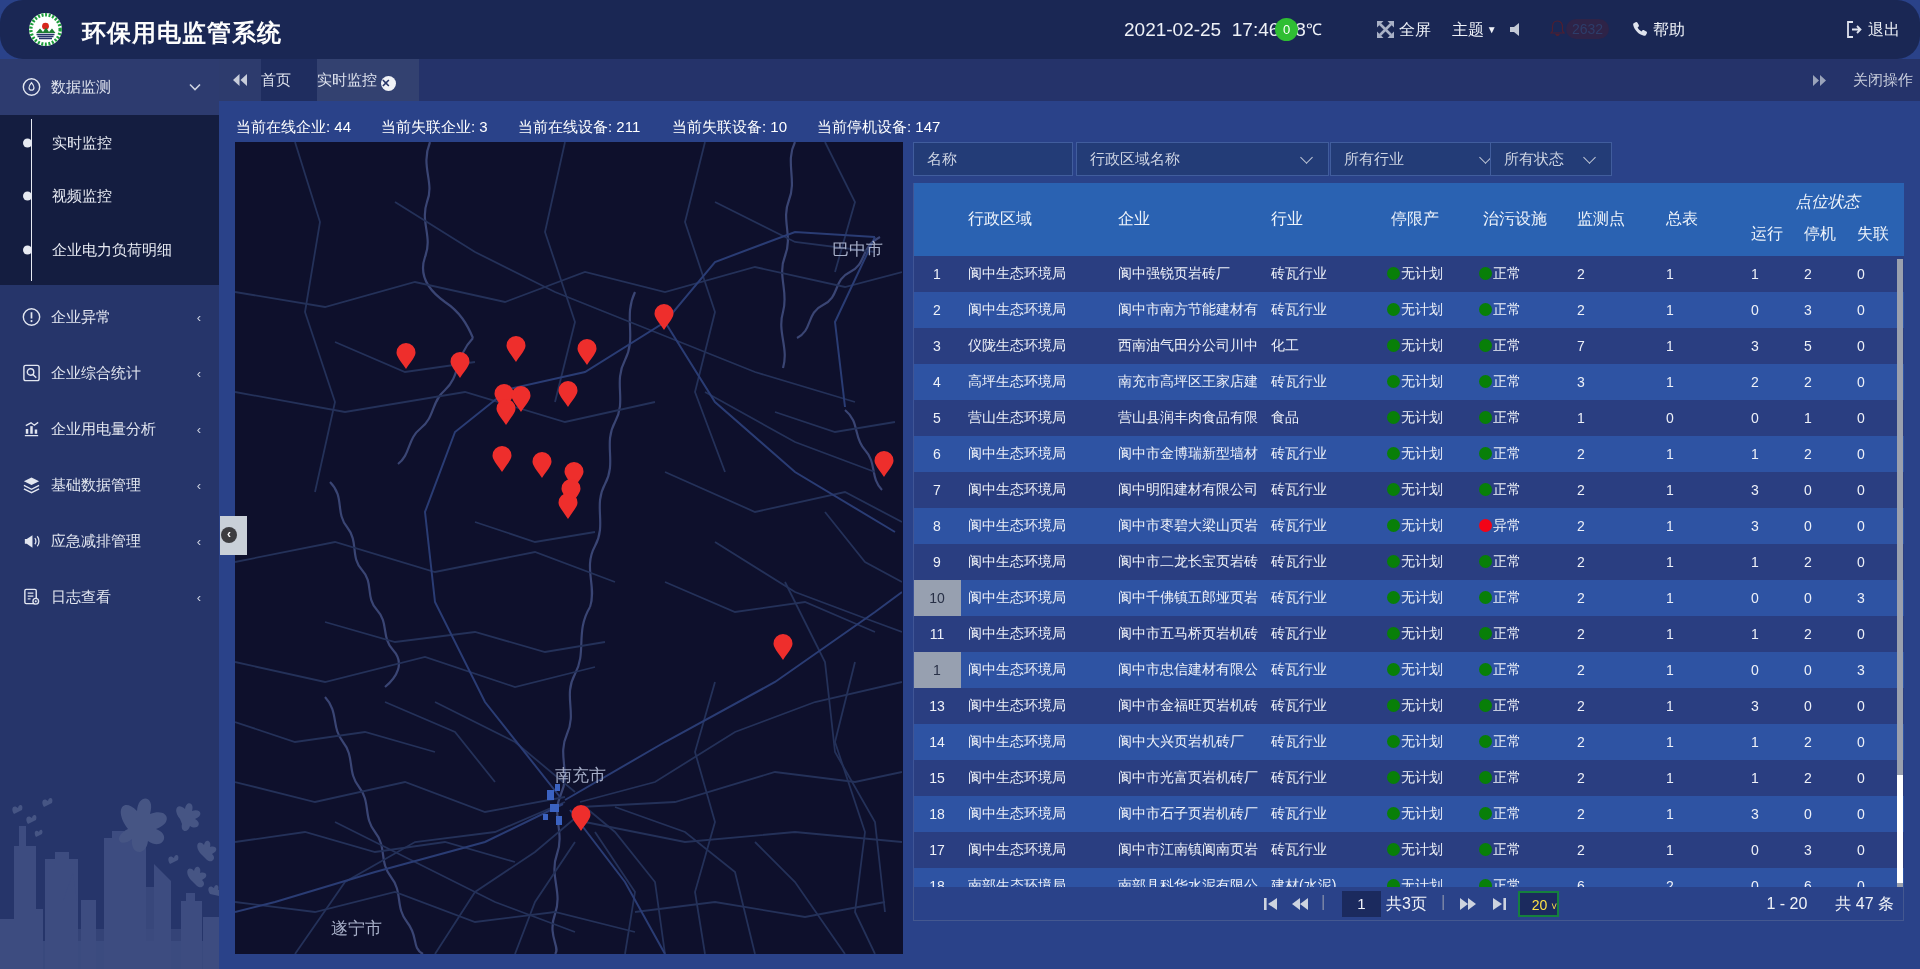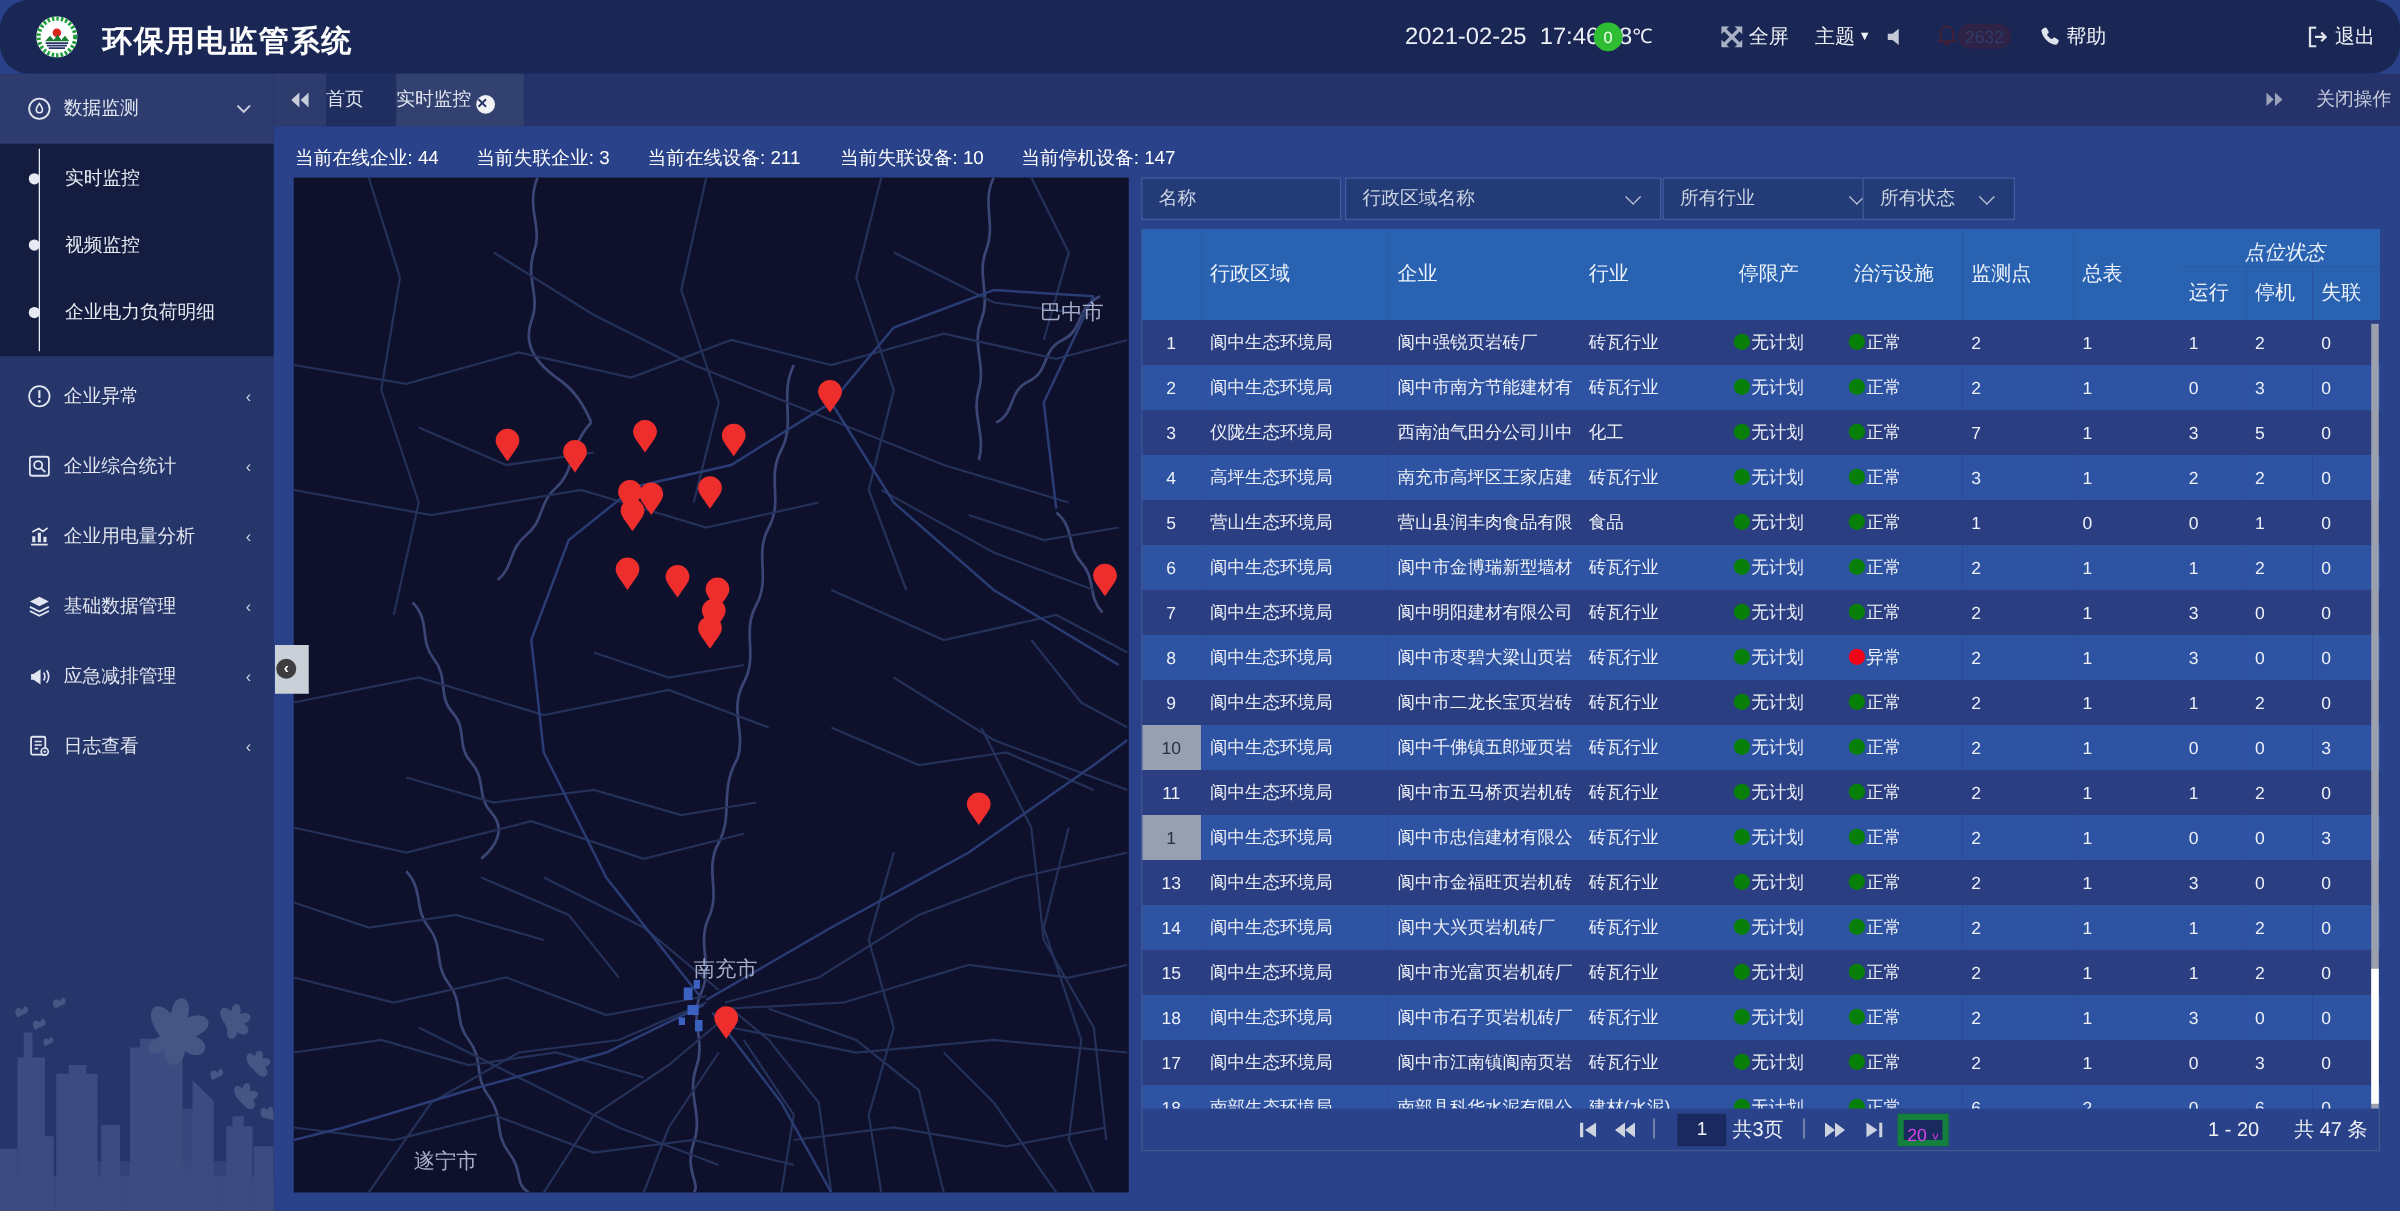--- a/index.html
+++ b/index.html
@@ -635,15 +635,15 @@
   <div class="abs" style="left:428px;top:4px;width:39px;height:26px;background:#1b2a5e;color:#f0f2f7;font-size:15px;text-align:center;line-height:26px">1</div>
   <div class="abs" style="left:472px;top:7px;font-size:16px;color:#f0f2f7">共3页</div>
   <div class="abs" style="left:527px;top:5px;font-size:17px;color:#7f8aa8">|</div>
   <svg class="abs" style="left:546px;top:11px" width="16" height="12" viewBox="0 0 16 12">
       <path d="M0,0 L8,6 L0,12 Z M8,0 L16,6 L8,12 Z" fill="#cdd3df"></path>
     </svg>
   <svg class="abs" style="left:579px;top:11px" width="13" height="12" viewBox="0 0 13 12">
       <path d="M0,0 L9,6 L0,12 Z" fill="#cdd3df"></path>
       <rect x="10.4" y="0" width="2.6" height="12" fill="#cdd3df"></rect>
     </svg>
-  <div class="abs" style="left:604px;top:4px;width:41px;height:26px;background:#1b2a5e;border:5px solid #15803d;color:#d946ef;font-size:14px;text-align:center;line-height:24px">20 <span style="font-size:10px">˅</span></div>
+  <div class="abs" style="left:604px;top:4px;width:41px;height:26px;background:#1b2a5e;border:2px solid #15803d;color:#fde047;font-size:14px;text-align:right;line-height:24px">20 <span style="font-size:10px">˅</span></div>
   <div class="abs" style="left:700px;top:7px;width:280px;font-size:16px;color:#f0f2f7;text-align:right"><span style="margin-right:28px">1 - 20</span>共 47 条</div>
 </div>
 
 </body></html>

